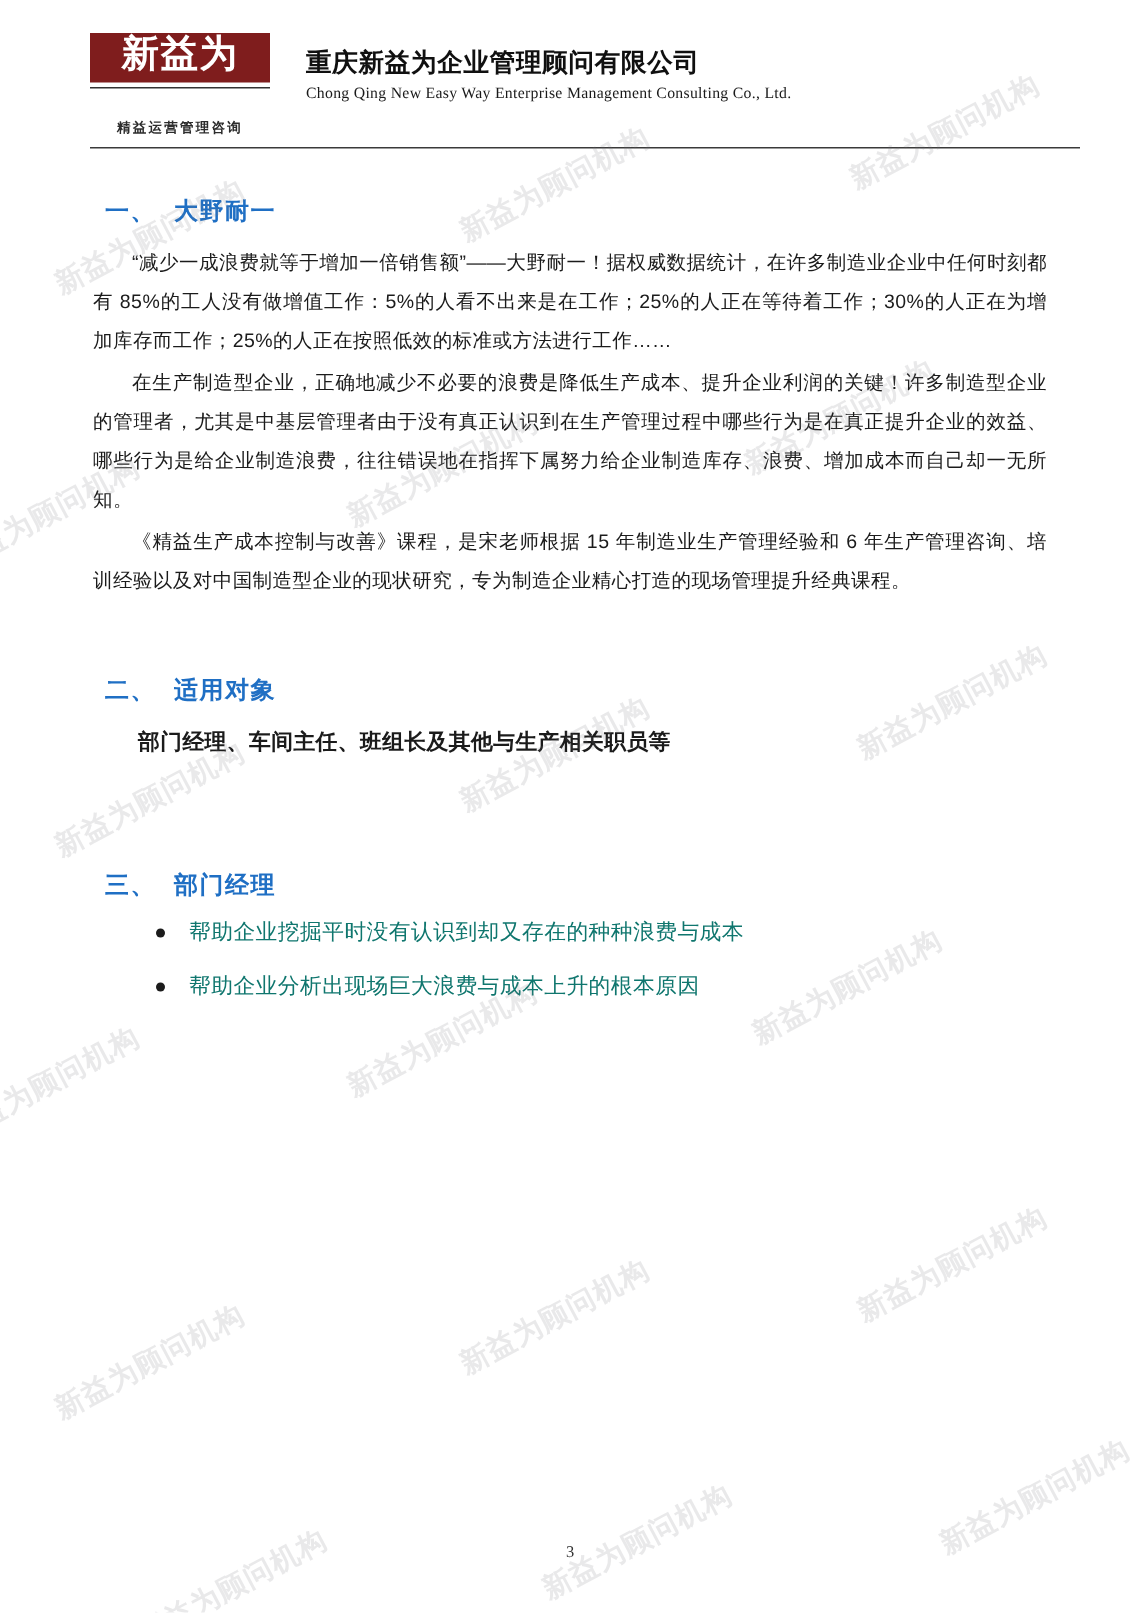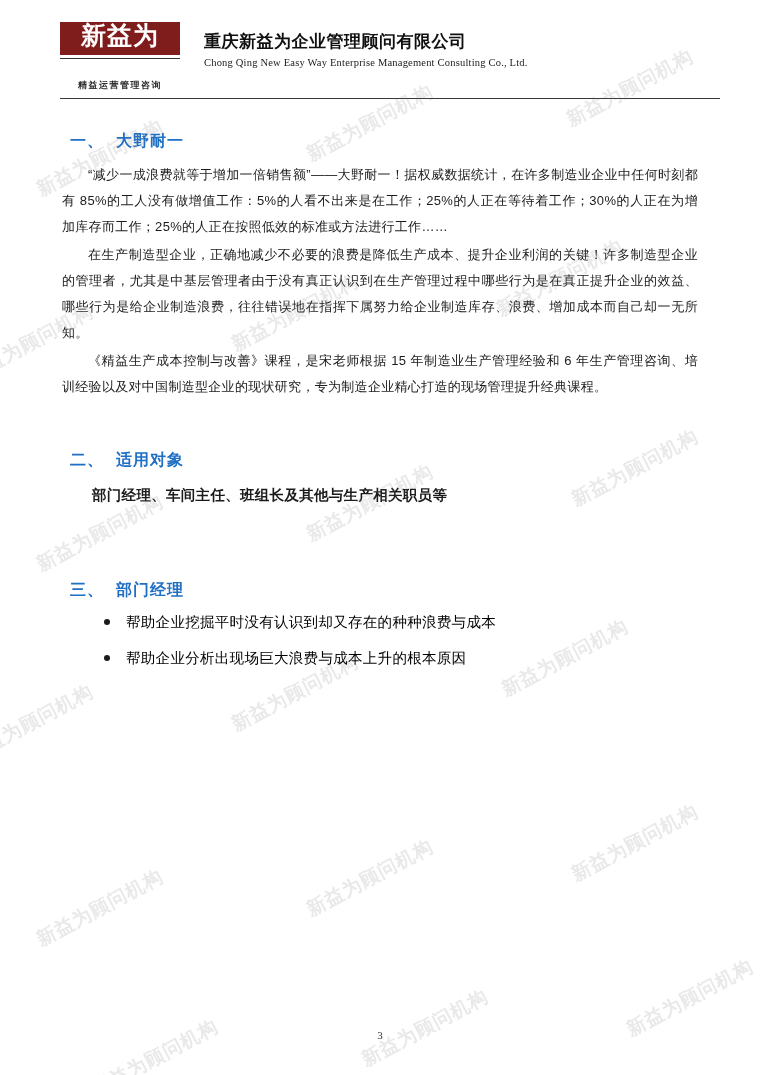--- a/index.html
+++ b/index.html
@@ -128,21 +128,21 @@
   }
   ul.bullets {
     list-style: none;
     margin: 6px 0 0 0;
     padding: 0 0 0 38px;
   }
   ul.bullets li {
     font-size: 14.5px;
     line-height: 1.55;
     margin-bottom: 14px;
-    color: #000000;
+    color: #0f766e;
     position: relative;
     padding-left: 26px;
     letter-spacing: 0.3px;
   }
   ul.bullets li:before {
     content: "";
     position: absolute;
     left: 4px;
     top: 8px;
     width: 6px;

